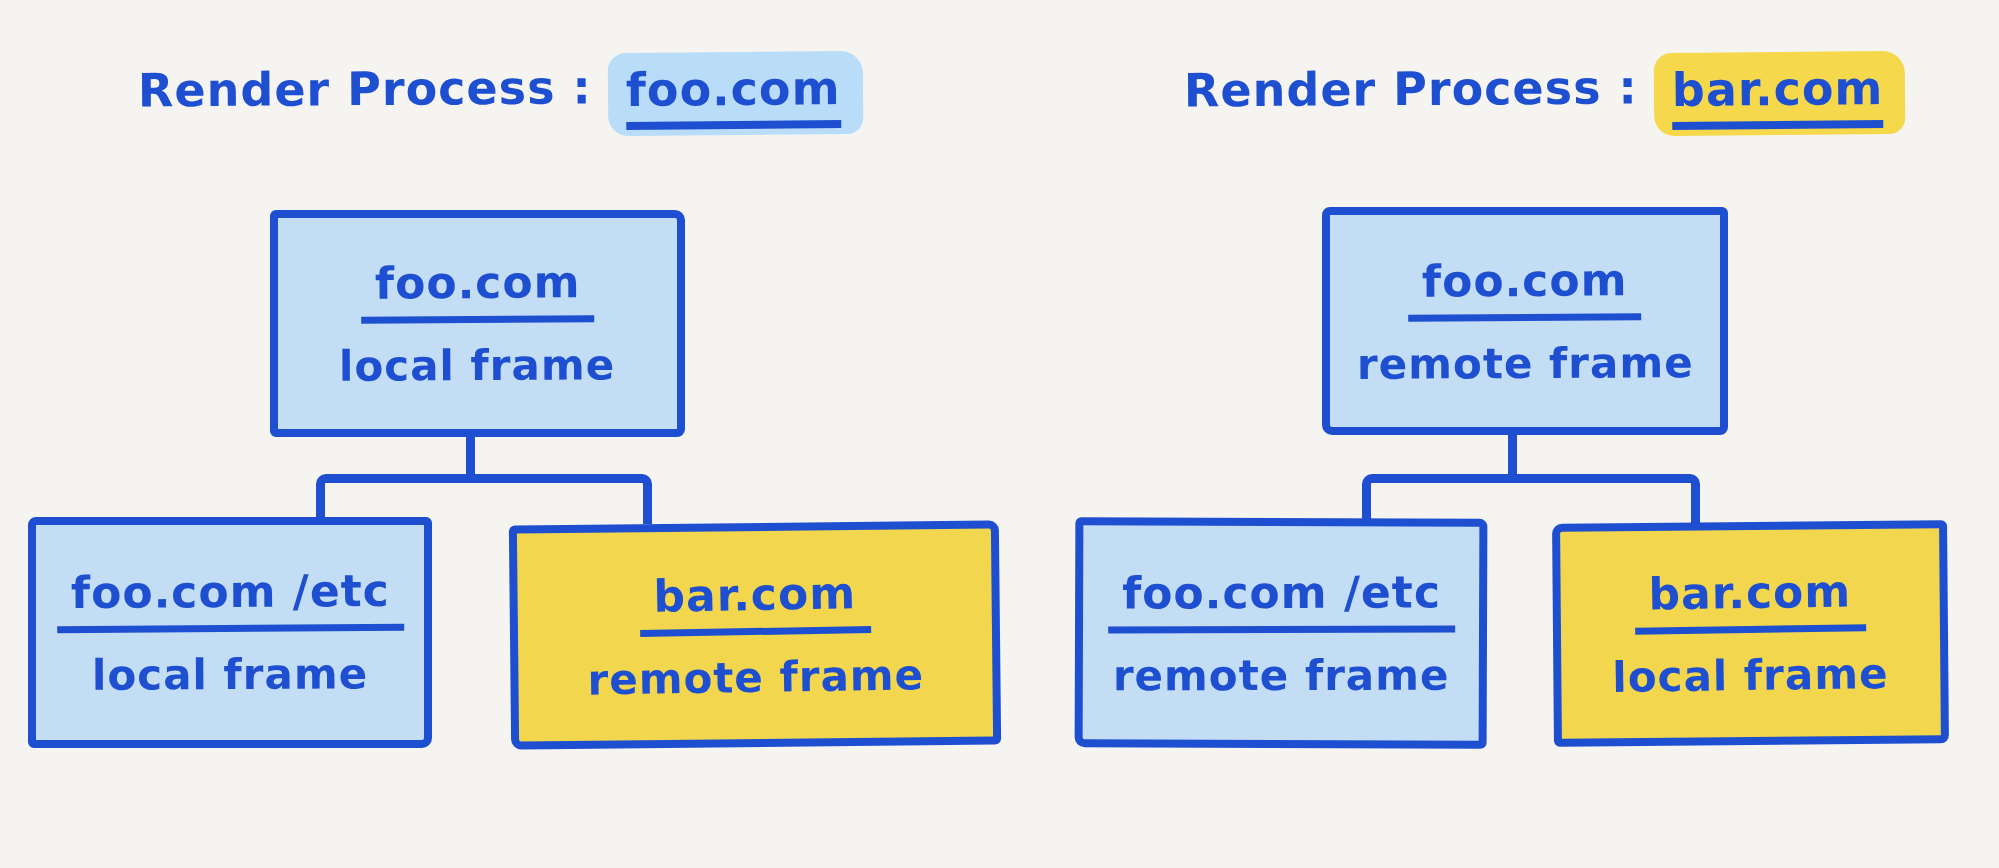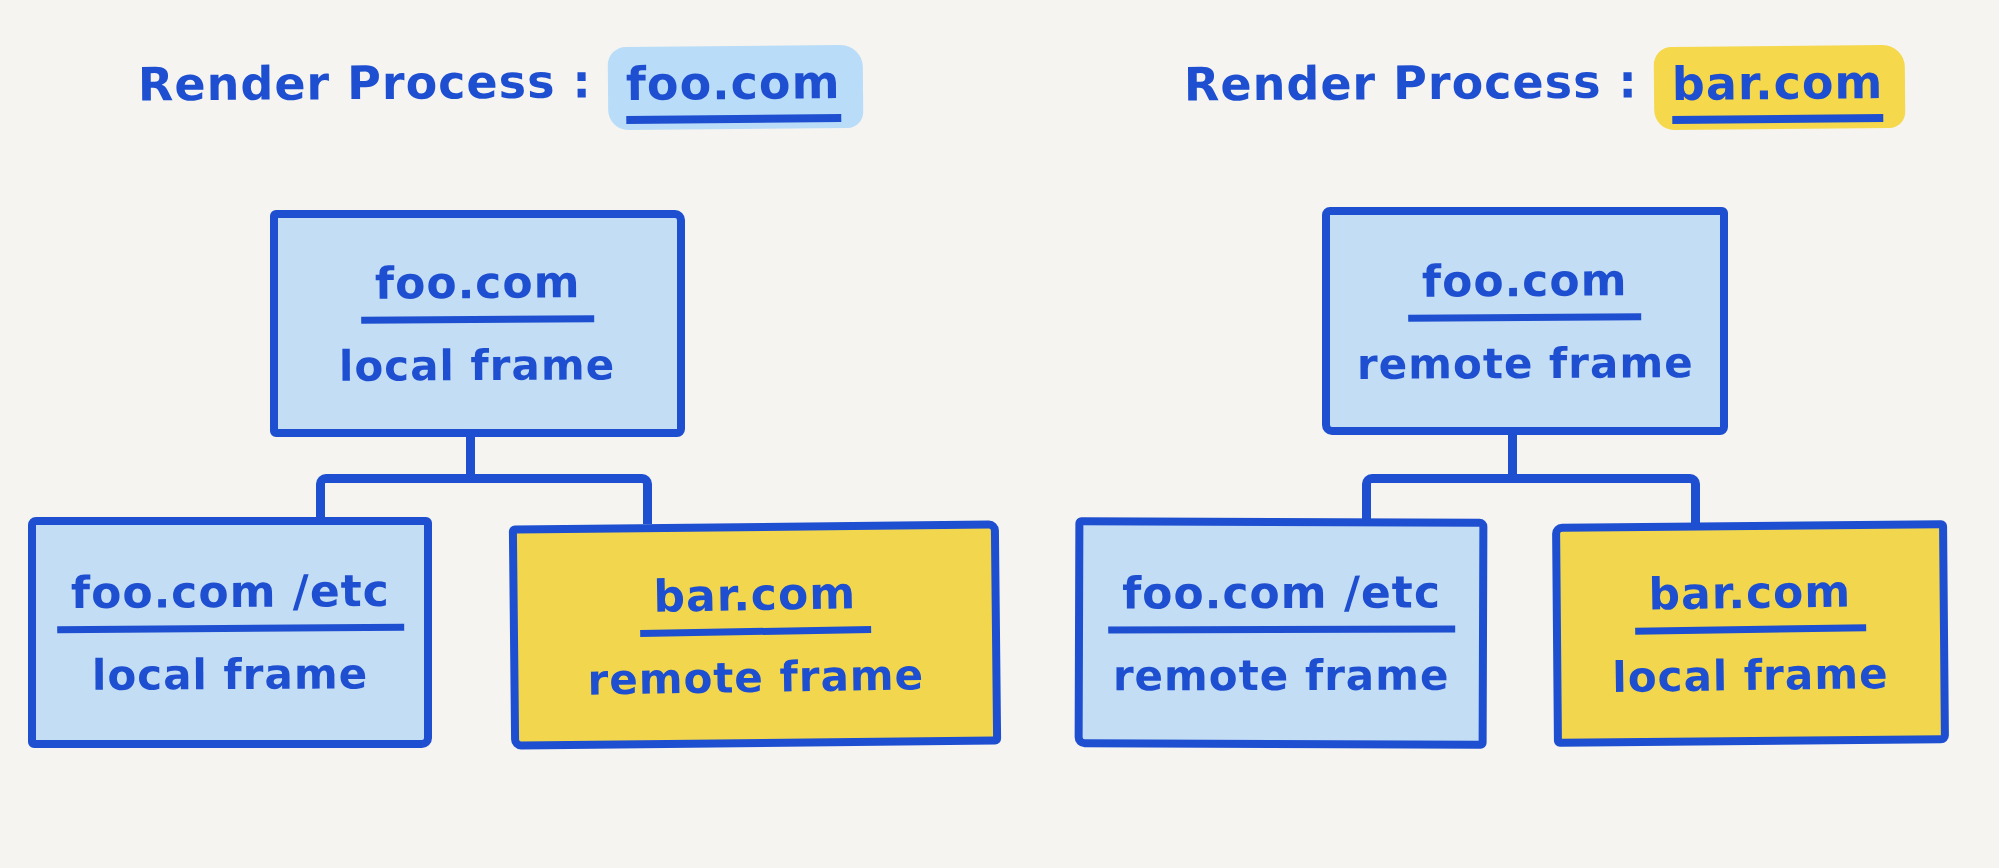--- a/index.html
+++ b/index.html
@@ -15,21 +15,21 @@
   body{
     background:var(--background);
     font-family:"DejaVu Sans", sans-serif;
     color:var(--ink-blue);
   }
   .canvas{position:relative;width:1999px;height:868px;}
 
   
   .title{
     position:absolute;
-    top:46px;
+    top:52px;
     width:760px;
     display:flex;
     justify-content:center;
     align-items:baseline;
     gap:16px;
     font-size:46px;
     font-weight:700;
     letter-spacing:1px;
     white-space:nowrap;
   }

